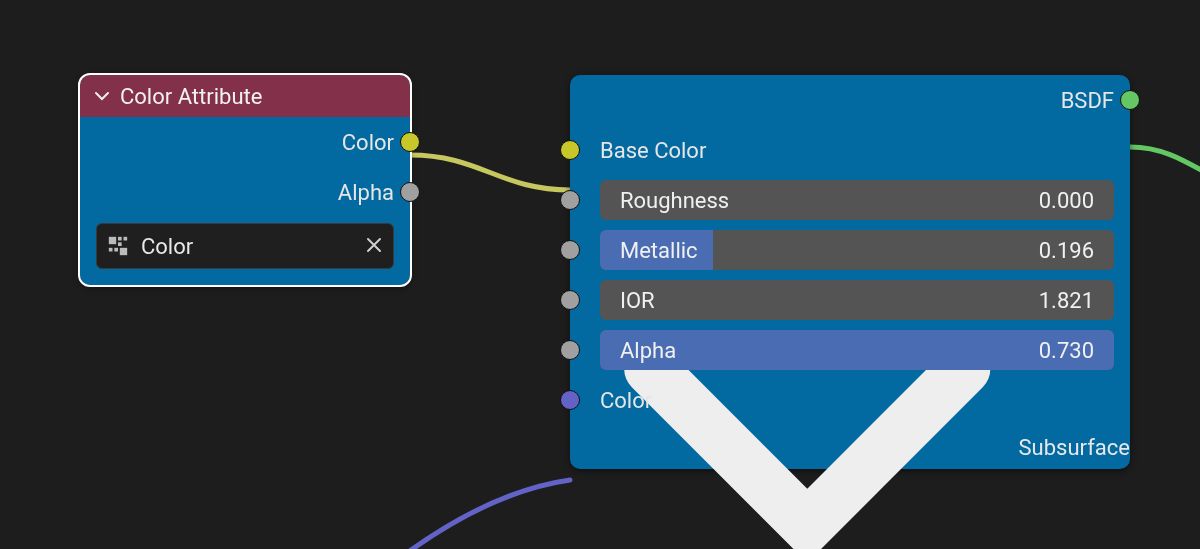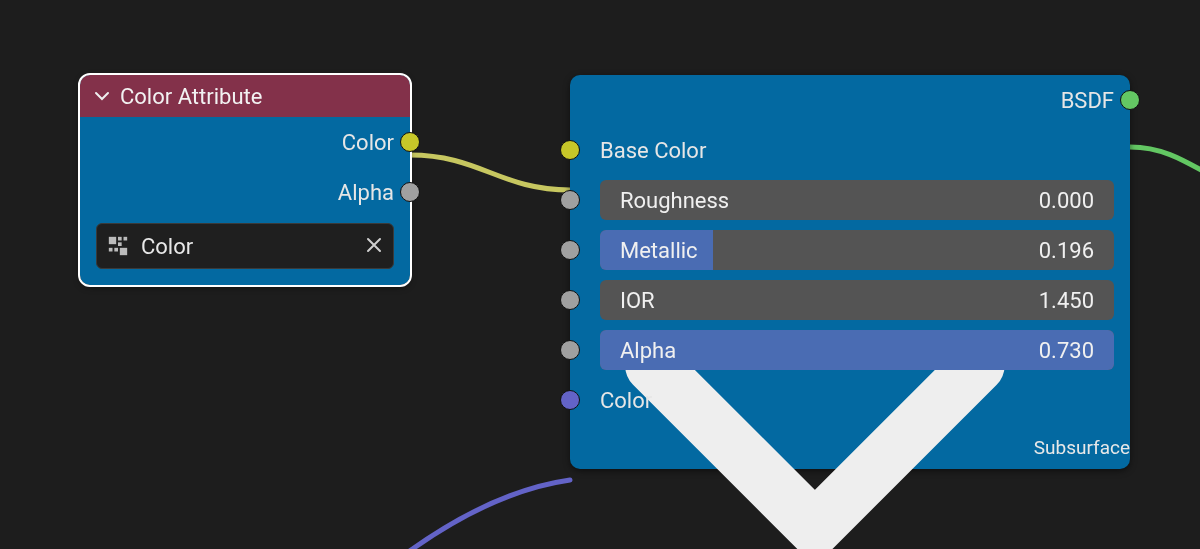--- a/index.html
+++ b/index.html
@@ -130,21 +130,21 @@
   }
   .slider .sl-label { position: relative; z-index: 1; color: #f0f0f0; }
   .slider .sl-value { position: relative; z-index: 1; margin-left: auto; color: #f0f0f0; }
 
   .sub-heading {
     display: flex;
     align-items: center;
     gap: 2px;
     padding-left: 28px;
     height: 44px;
-    font-size: 19px;
+    font-size: 22px;
   }
 </style>
 </head>
 <body>
 
 <svg class="canvas">
 
   <path d="M 410 155 C 480 155, 500 190, 570 190" stroke="#c7c760" stroke-width="5" fill="none" stroke-linecap="round"></path>
 
   <path d="M 1130 147 C 1160 147, 1180 158, 1210 175" stroke="#63c763" stroke-width="5" fill="none" stroke-linecap="round"></path>
@@ -216,21 +216,21 @@
       <span class="sl-label">Metallic</span>
       <span class="sl-value">0.196</span>
     </div>
   </div>
 
   <div class="slider-row">
     <span class="socket in grey" style="top:15px;"></span>
     <div class="slider">
       <div class="fill" style="width: 0%;"></div>
       <span class="sl-label">IOR</span>
-      <span class="sl-value">1.450</span>
+      <span class="sl-value">1.821</span>
     </div>
   </div>
 
   <div class="slider-row">
     <span class="socket in grey" style="top:15px;"></span>
     <div class="slider">
       <div class="fill" style="width: 100%;"></div>
       <span class="sl-label">Alpha</span>
       <span class="sl-value">0.730</span>
     </div>

